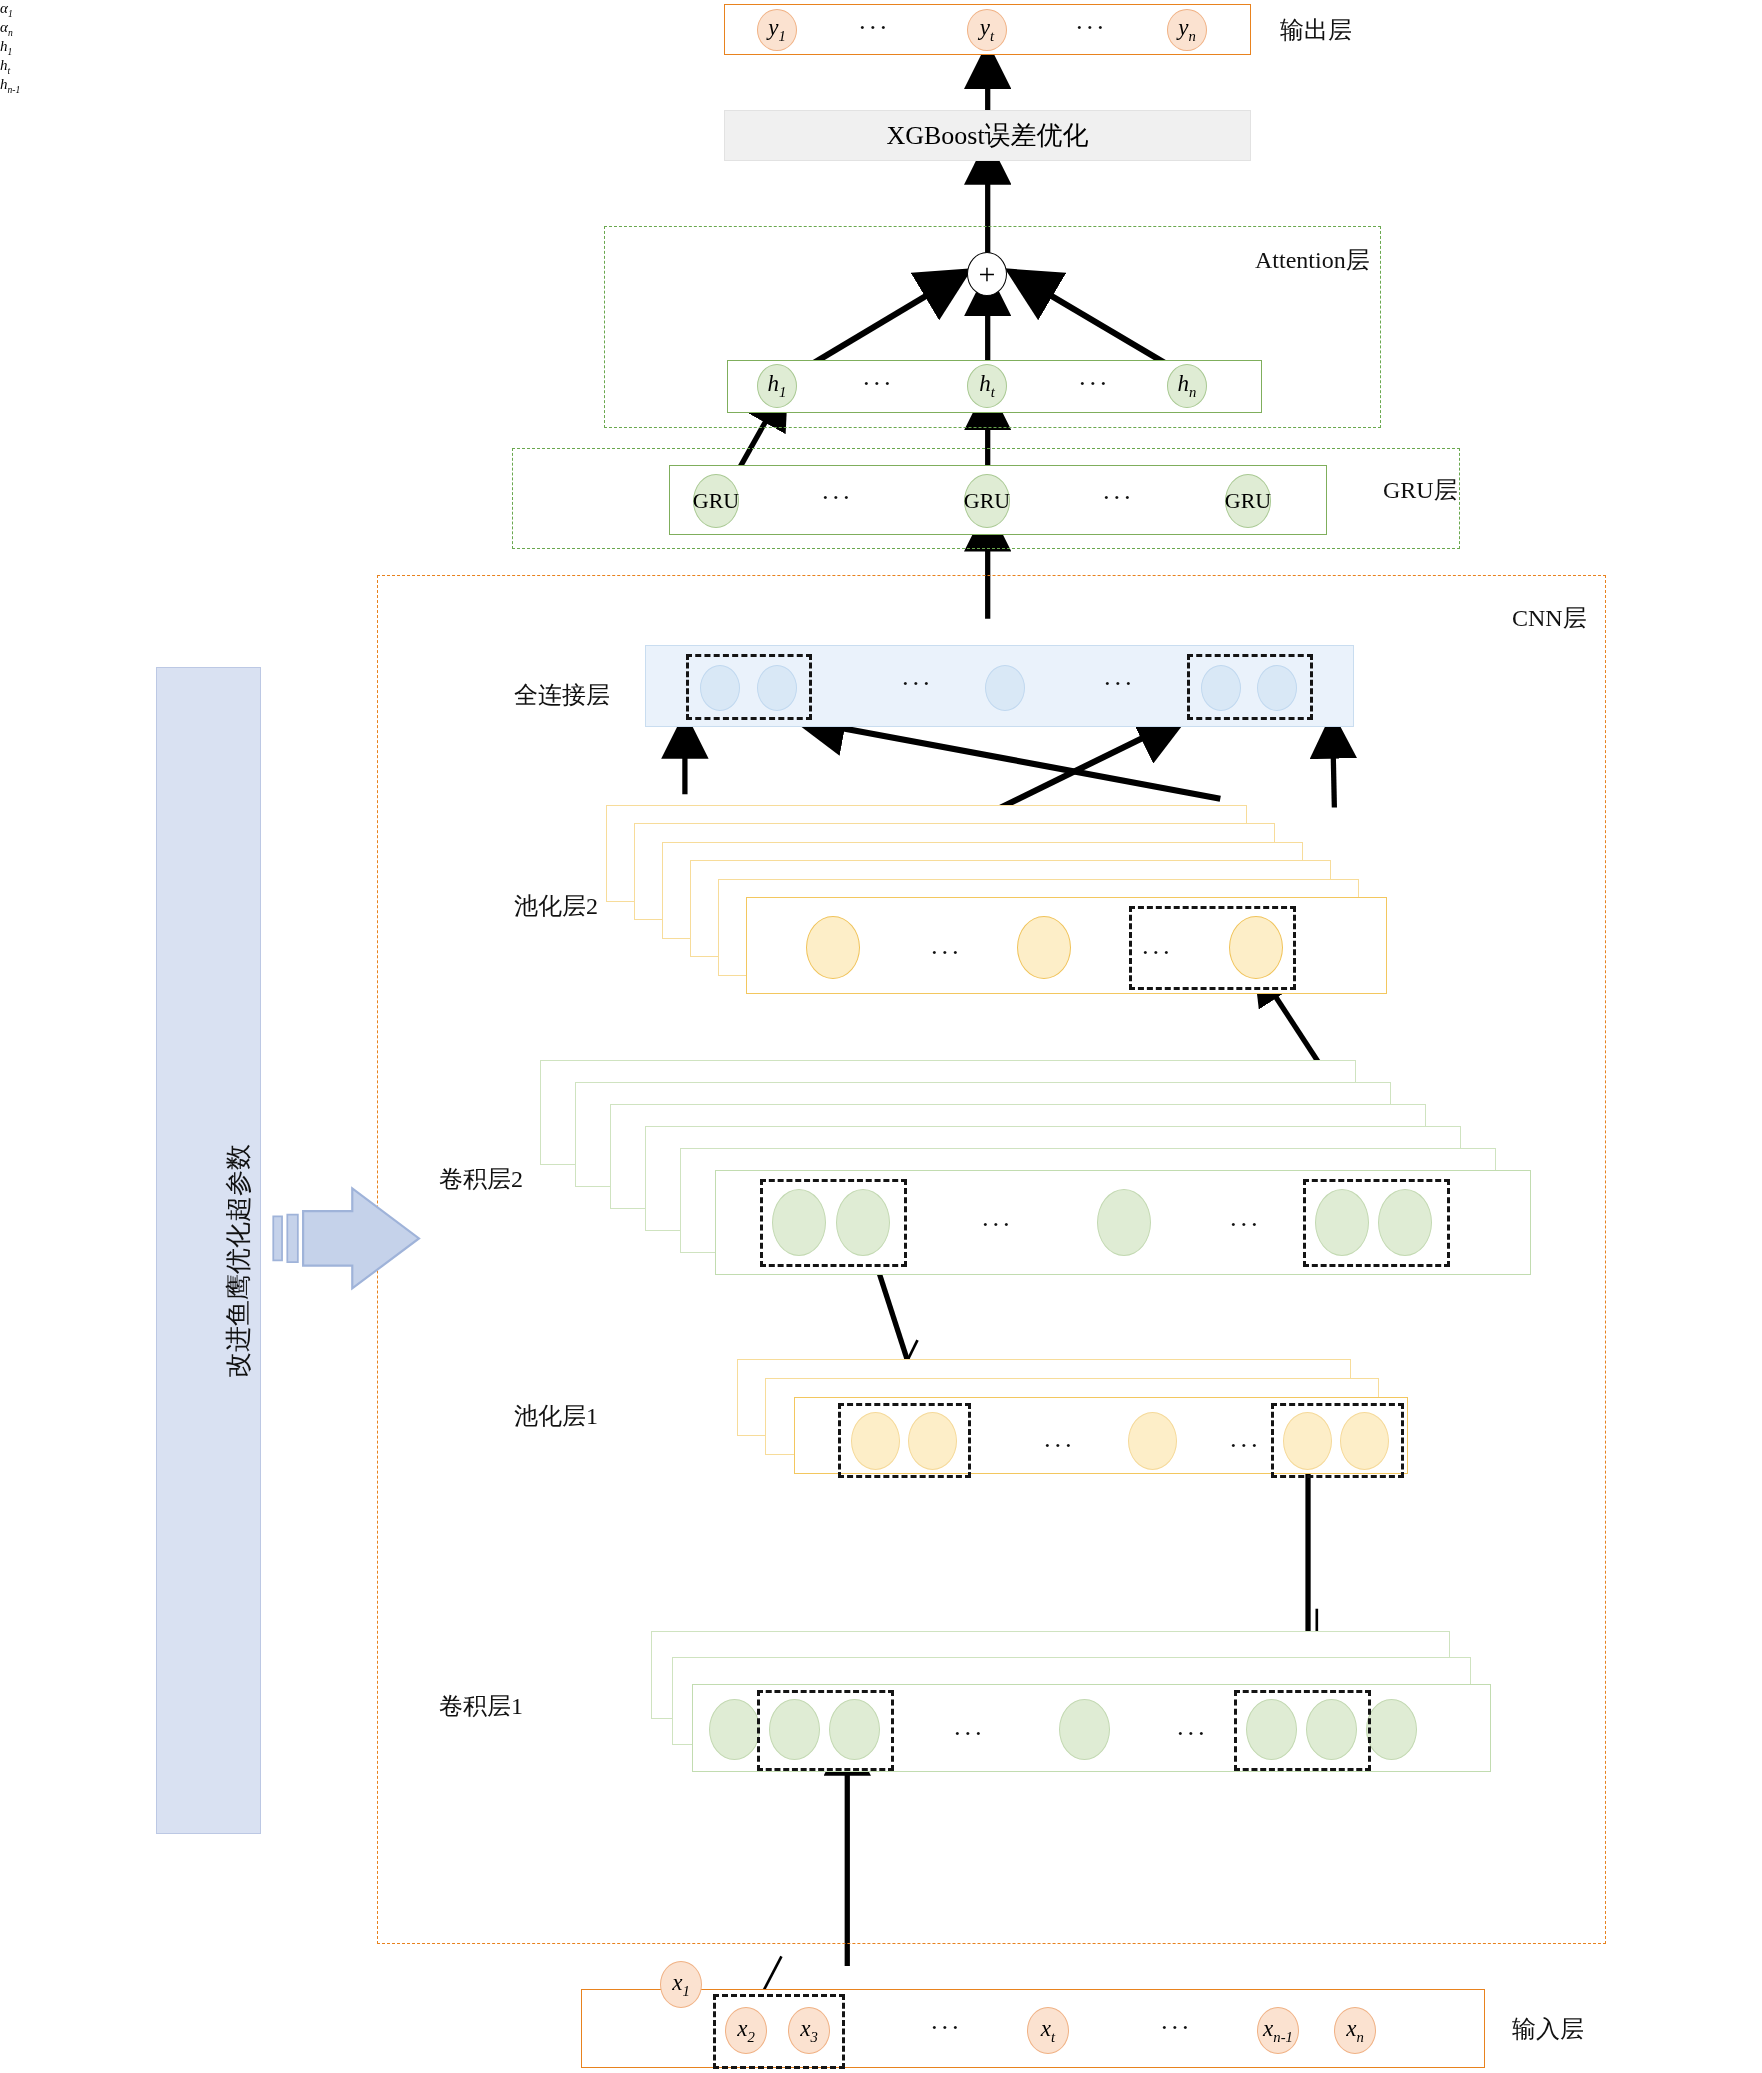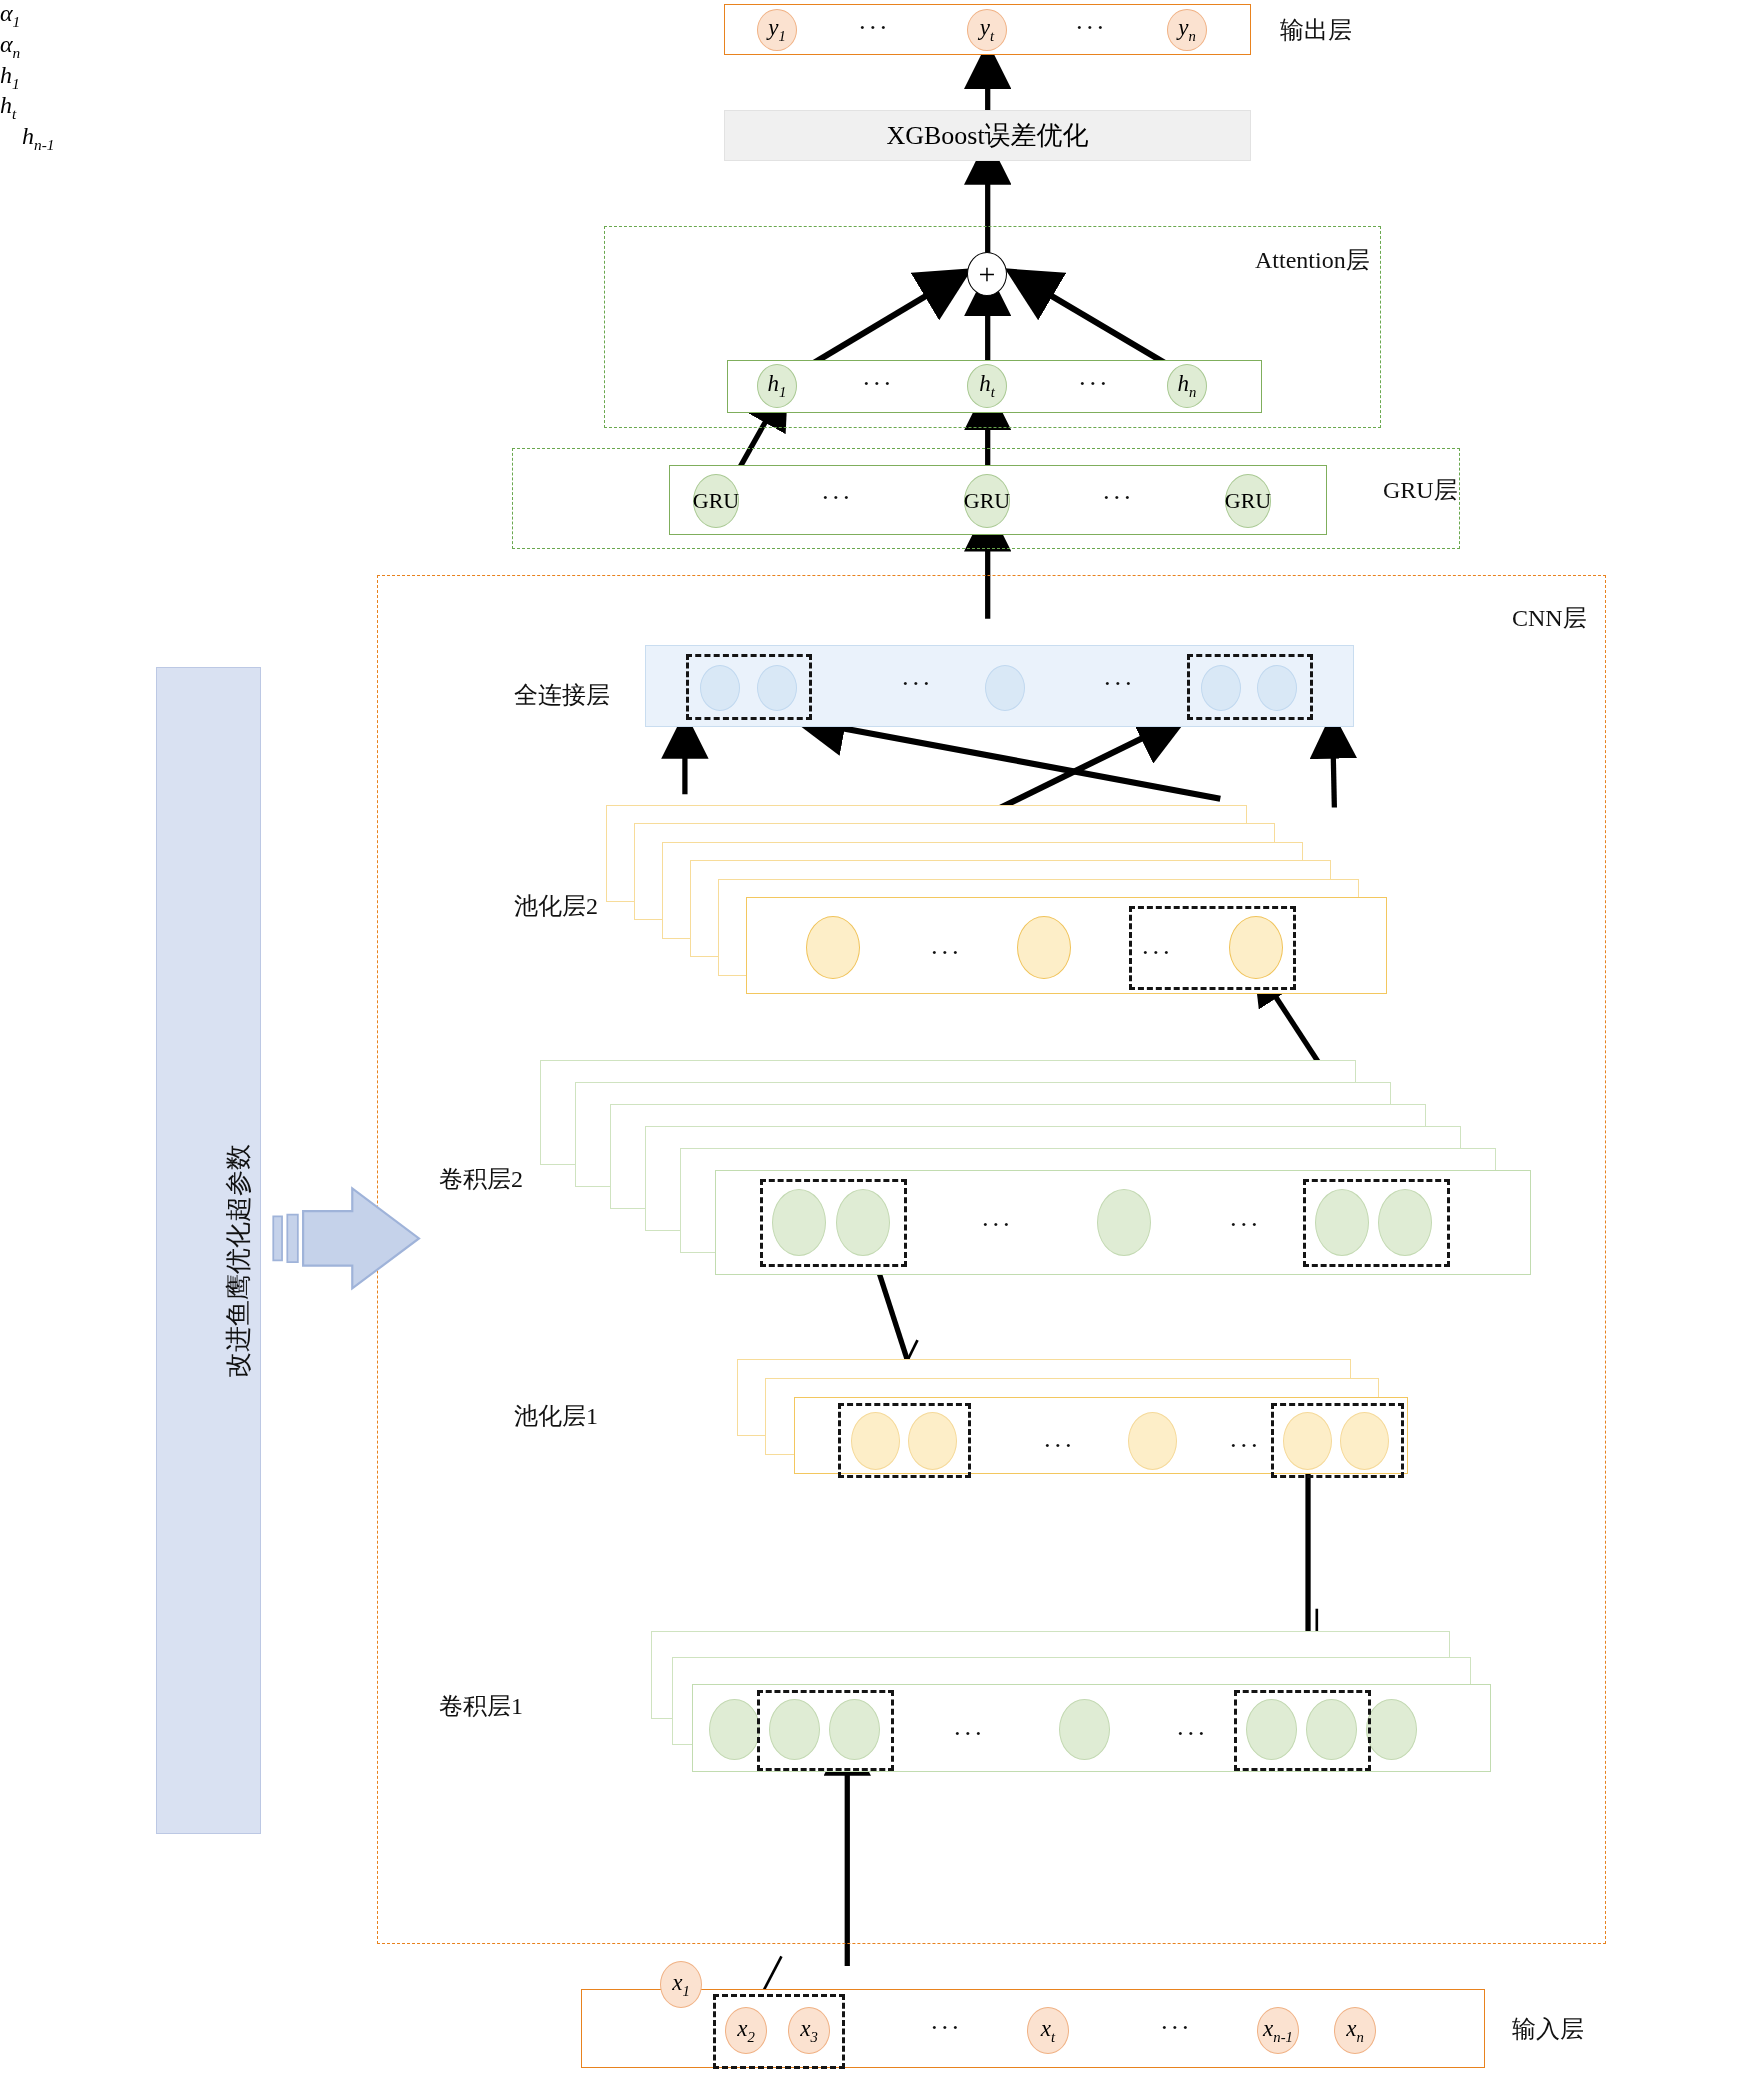--- a/index.html
+++ b/index.html
@@ -16,21 +16,21 @@
   }
   .abs{position:absolute;}
   .lbl{
     position:absolute;
     font-family:"Liberation Serif","DejaVu Serif",serif;
     font-size:24px;
     color:#111;
     white-space:nowrap;
     line-height:1;
   }
-  .lbl-sm{font-size:24px;}
+  .lbl-sm{font-size:15px;}
 
   
   .dash-green{
     position:absolute;
     border:1.8px dashed #6aa84f;
     background:transparent;
     box-sizing:border-box;
   }
   .dash-orange{
     position:absolute;
@@ -223,21 +223,21 @@
   <div class="node node-green" style="left:693px;top:474px;width:46px;height:54px;font-style:normal;font-size:22px;">GRU</div>
   <div class="lbl-sm" style="left:748px;top:468px;font-style:italic;"><i>h</i><sub>1</sub></div>
 
   <div class="dots" style="left:821px;top:483px;">···</div>
 
   <div class="node node-green" style="left:964px;top:474px;width:46px;height:54px;font-style:normal;font-size:22px;">GRU</div>
   <div class="lbl-sm" style="left:1017px;top:468px;font-style:italic;"><i>h</i><sub>t</sub></div>
 
   <div class="dots" style="left:1102px;top:483px;">···</div>
 
-  <div class="lbl-sm" style="left:1172px;top:468px;font-style:italic;padding-left:22px;"><i>h</i><sub>n-1</sub></div>
+  <div class="lbl-sm" style="left:1172px;top:468px;font-style:italic;"><i>h</i><sub>n-1</sub></div>
   <div class="node node-green" style="left:1225px;top:474px;width:46px;height:54px;font-style:normal;font-size:22px;">GRU</div>
 
   <div class="dash-orange" style="left:377px;top:575px;width:1229px;height:1369px;"></div>
   <div class="lbl" style="left:1512px;top:606px;">CNN层</div>
 
   <div class="lbl" style="left:514px;top:683px;">全连接层</div>
   <div class="solid-blue" style="left:645px;top:645px;width:709px;height:82px;"></div>
   <div class="node node-blue" style="left:700px;top:665px;width:40px;height:46px;"></div>
   <div class="node node-blue" style="left:757px;top:665px;width:40px;height:46px;"></div>
   <div class="kwin" style="left:686px;top:654px;width:126px;height:66px;"></div>

